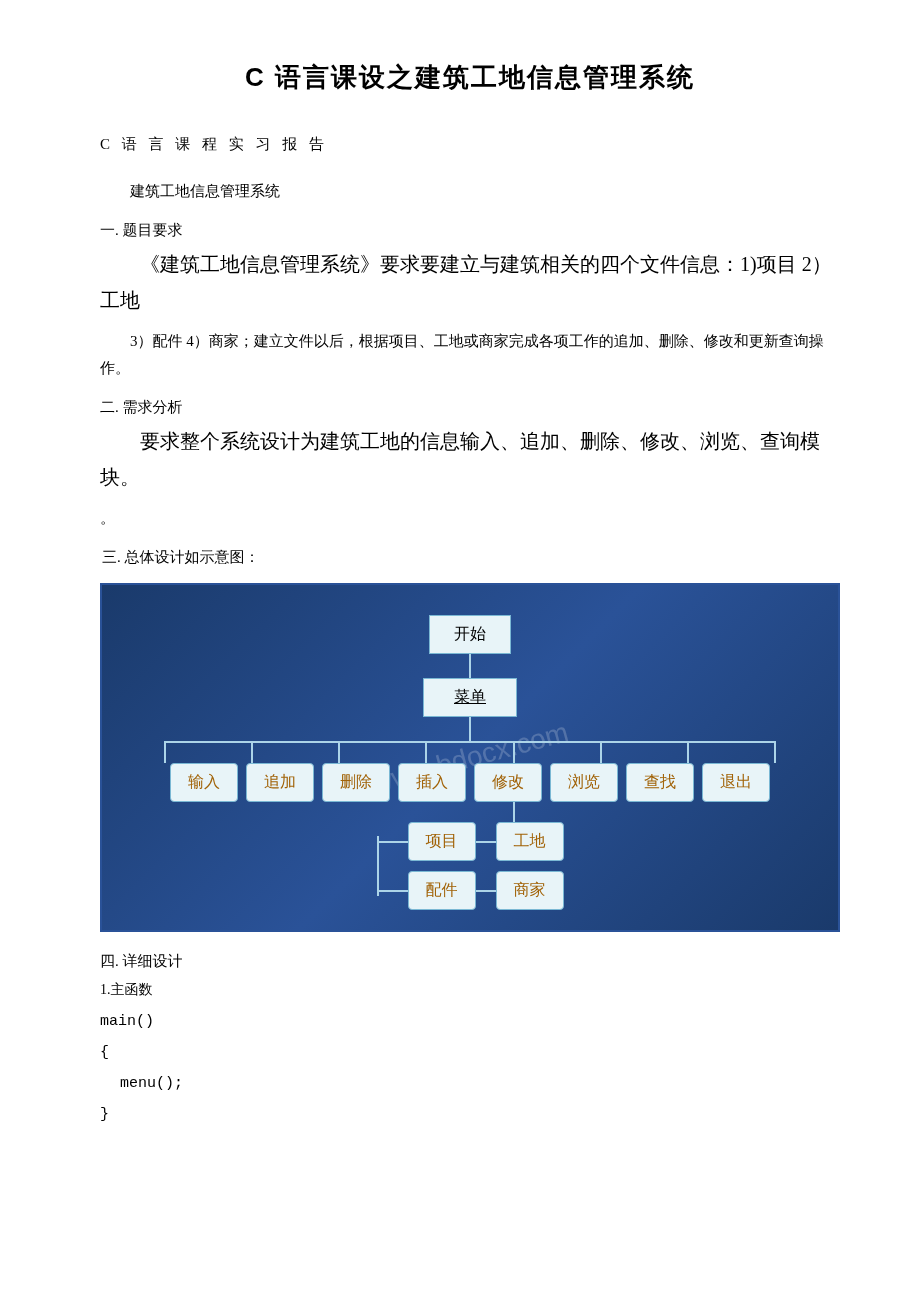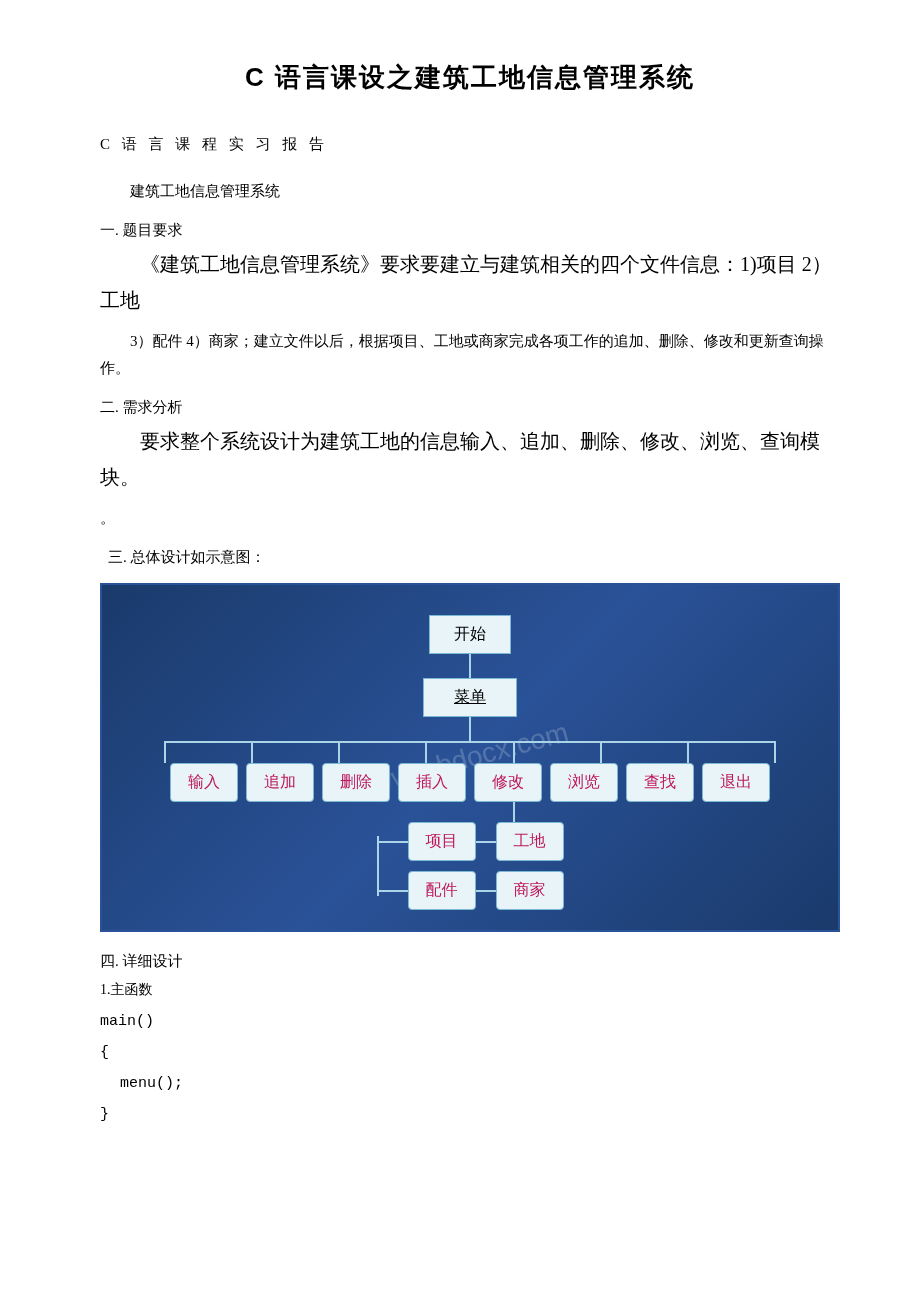--- a/index.html
+++ b/index.html
@@ -115,21 +115,21 @@
       margin: 0;
     }
 
     .flow-box-wide {
       background: #e8f4f8;
       border: 1.5px solid #7ab8d4;
       border-radius: 4px;
       padding: 8px 10px;
       font-size: 16px;
       font-family: "SimSun", "宋体", serif;
-      color: #be185d;
+      color: #a16207;
       min-width: 68px;
       text-align: center;
     }
 
     .code-block {
       font-family: "Courier New", monospace;
       font-size: 15px;
       line-height: 1.8;
       margin: 4px 0;
     }
@@ -148,21 +148,21 @@
 <p class="paragraph">《建筑工地信息管理系统》要求要建立与建筑相关的四个文件信息：1)项目 2）工地</p>
 
 <p class="paragraph-no-indent" style="text-indent:2em;">3）配件 4）商家；建立文件以后，根据项目、工地或商家完成各项工作的追加、删除、修改和更新查询操作。</p>
 
 <p class="section-title">二. 需求分析</p>
 
 <p class="paragraph">要求整个系统设计为建筑工地的信息输入、追加、删除、修改、浏览、查询模块。</p>
 
 <p style="text-indent:0; margin-left:0; font-size:15px; line-height:1.8; margin-bottom:6px;">。</p>
 
-<p class="section-title" style="font-size:15px; margin-left:8px;">三. 总体设计如示意图：</p>
+<p class="section-title" style="font-size:15px; margin-left:2px;">三. 总体设计如示意图：</p>
 
 <div class="diagram-container">
   <div class="flowchart">
 
     <div class="flow-box">开始</div>
 
     <div class="flow-connector-v"></div>
 
     <div class="flow-box" style="padding: 8px 30px; text-decoration: underline;">菜单</div>
 

